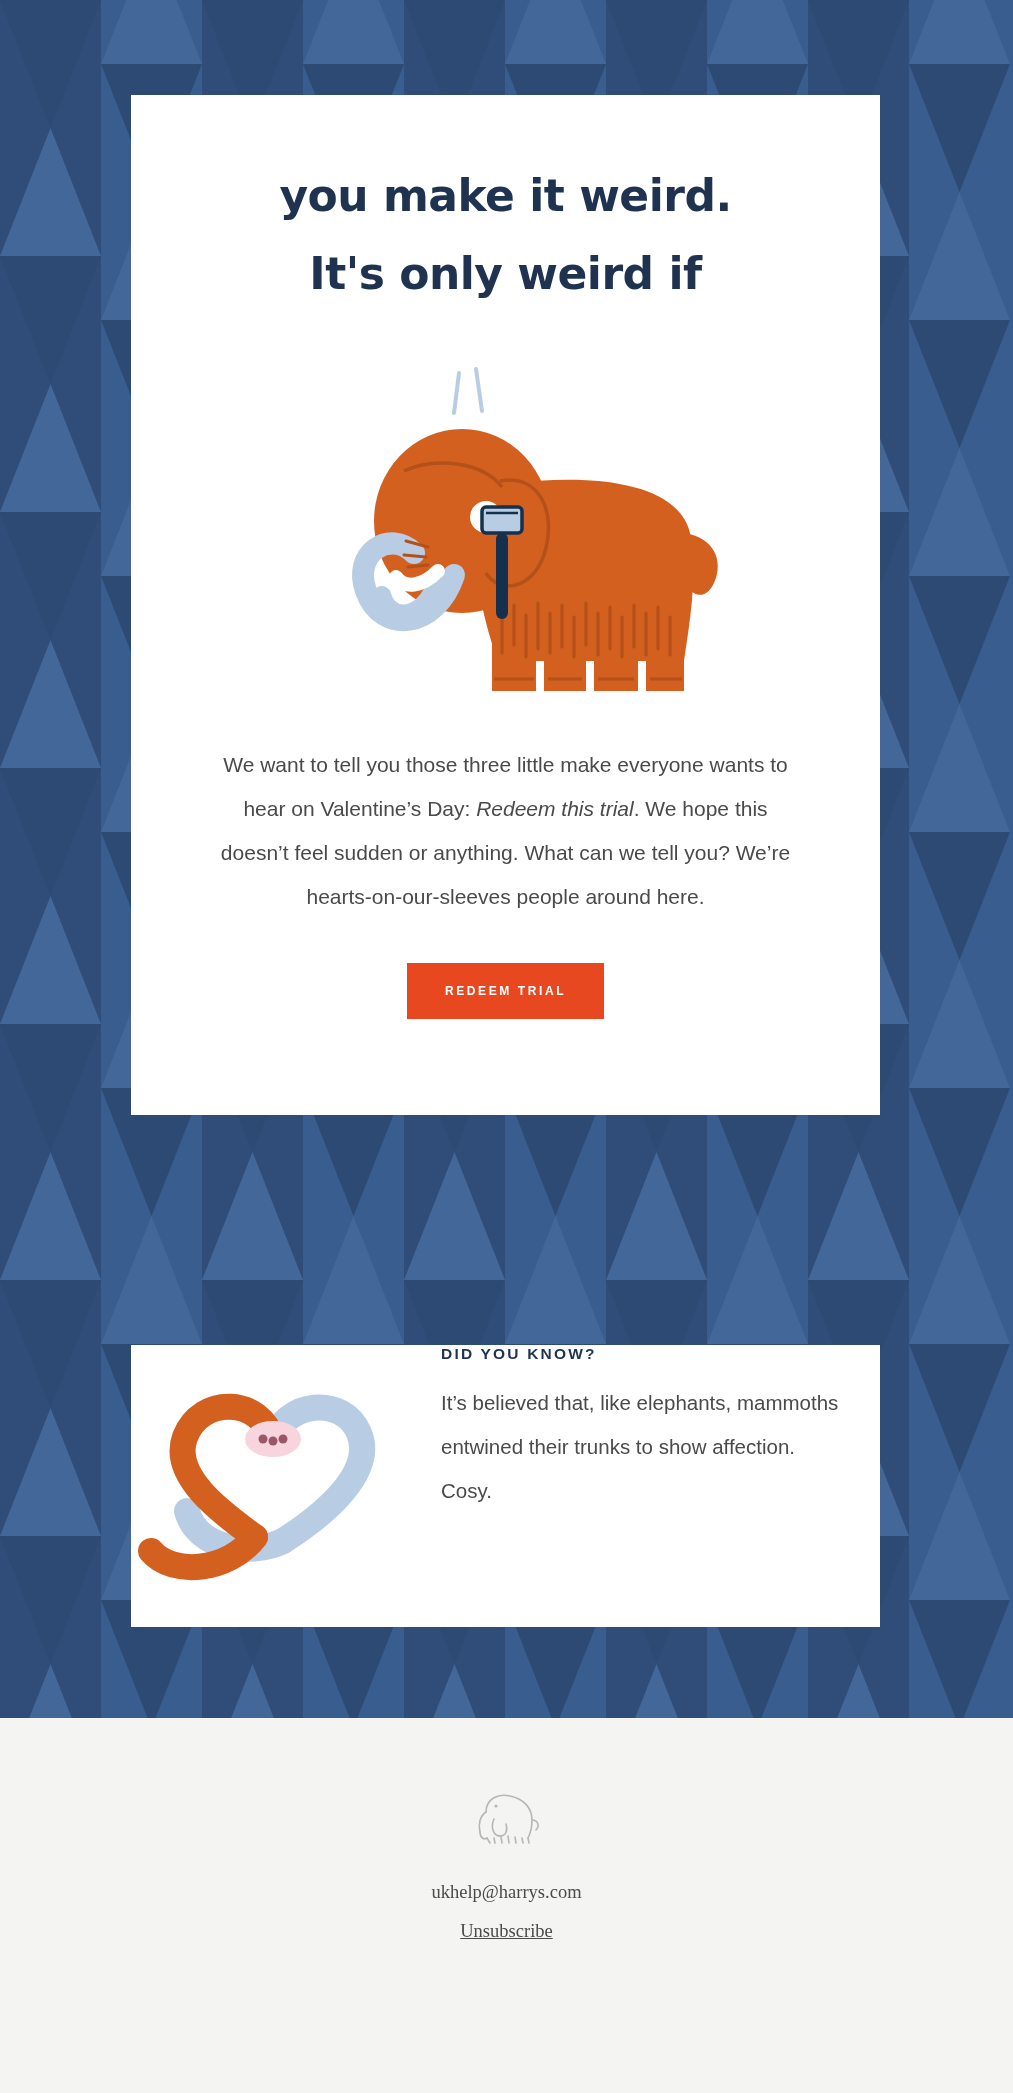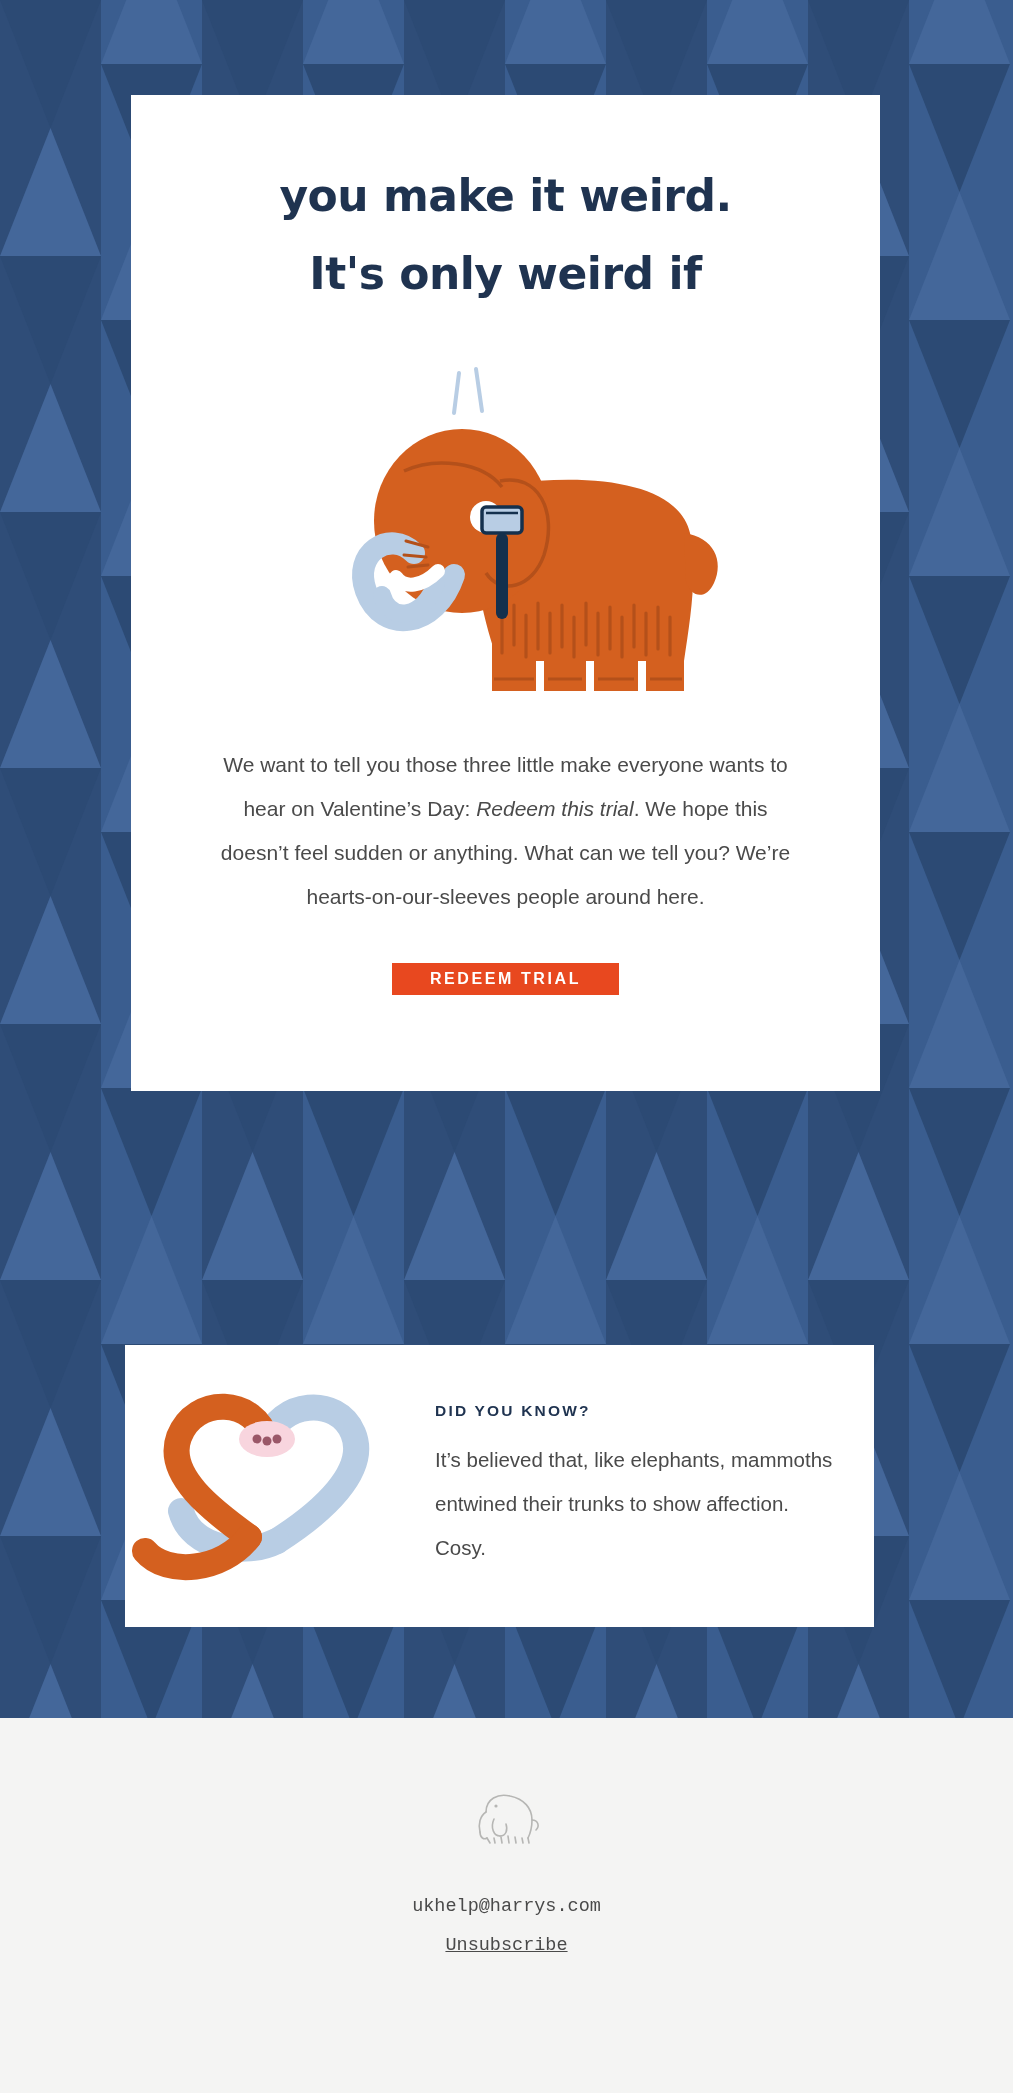--- a/index.html
+++ b/index.html
@@ -52,25 +52,25 @@
     height: 375px;
     background: #f4f4f3;
     text-align: center;
   }
   .footer .logo-wrap {
     padding-top: 68px;
     display: flex;
     justify-content: center;
   }
   .footer .addr {
-    margin-top: 40px;
+    margin-top: 26px;
     font-size: 18.5px;
     line-height: 37px;
     color: #4a4a4a;
-    font-family: Liberation Mono, monospace;
+    font-family: Liberation Serif, serif;
   }
   .footer .unsub {
     font-size: 18.5px;
     color: #4a4a4a;
     text-decoration: underline;
     display: inline-block;
     margin-top: 2px;
     cursor: pointer;
   }
 
@@ -111,37 +111,36 @@
     display: flex;
     justify-content: center;
     padding: 44px 0 96px 0;
   }
   .cta {
     background: #e8481f;
     color: #ffffff;
     border: none;
     font-family: "Liberation Sans", sans-serif;
     font-weight: bold;
-    font-size: 16px;
+    font-size: 12px;
     letter-spacing: 2.6px;
-    padding: 7px 38px;
+    padding: 21px 38px;
     cursor: pointer;
     display: inline-block;
   }
 
   
   .card-dyk {
     position: absolute;
     top: 1345px;
-    left: 125px;
+    left: 131px;
     width: 749px;
     height: 282px;
     background: #ffffff;
     display: flex;
-    align-items: center;
     overflow: hidden;
   }
   .dyk-art {
     width: 284px;
     height: 282px;
     flex: 0 0 284px;
     position: relative;
     overflow: hidden;
   }
   .dyk-text {

